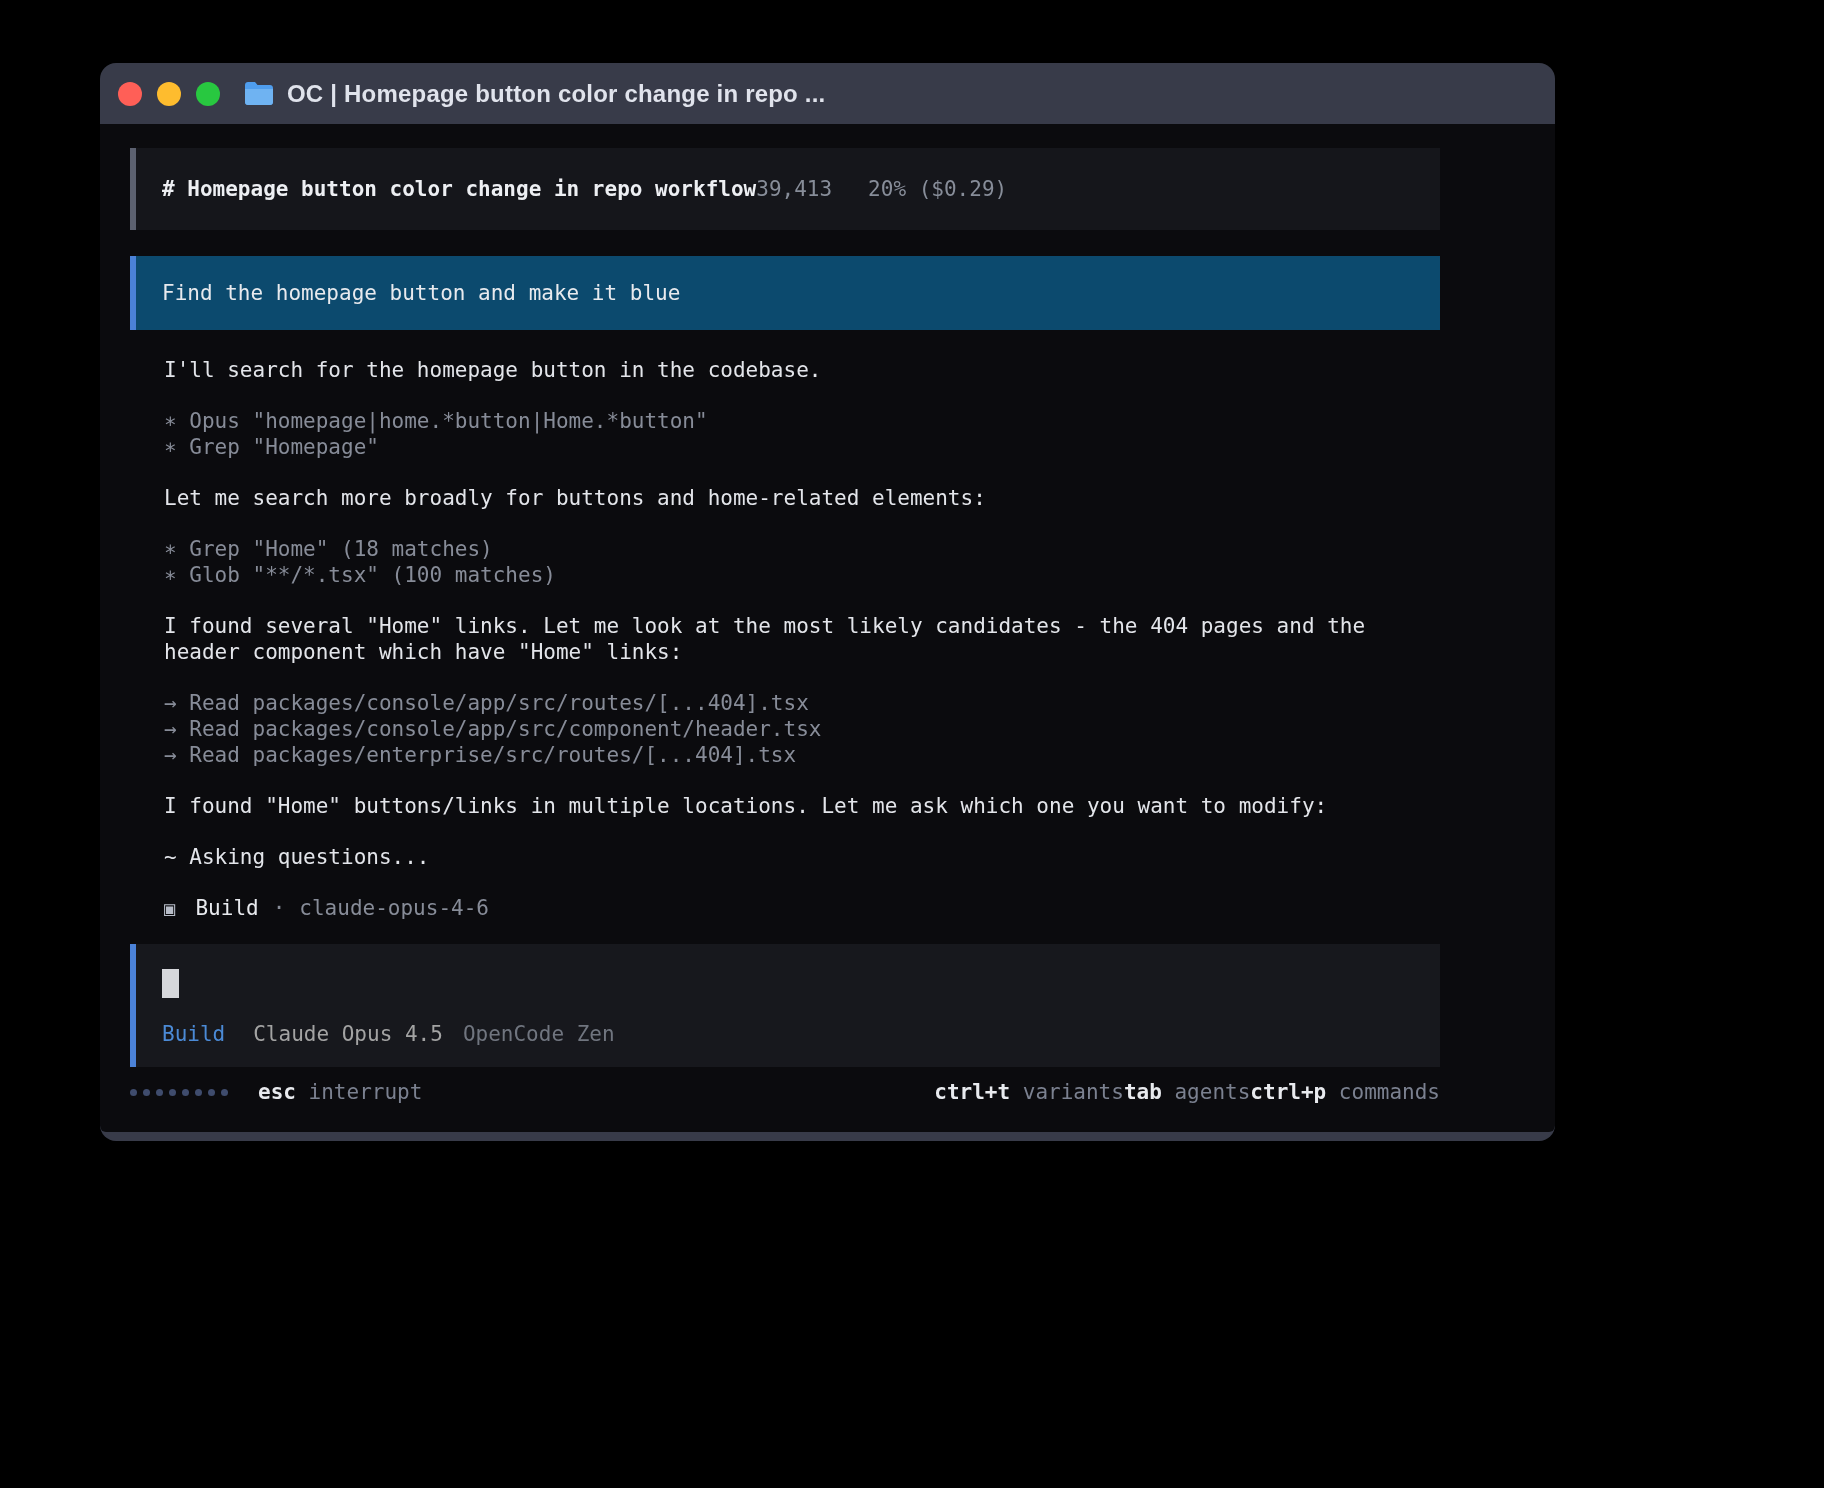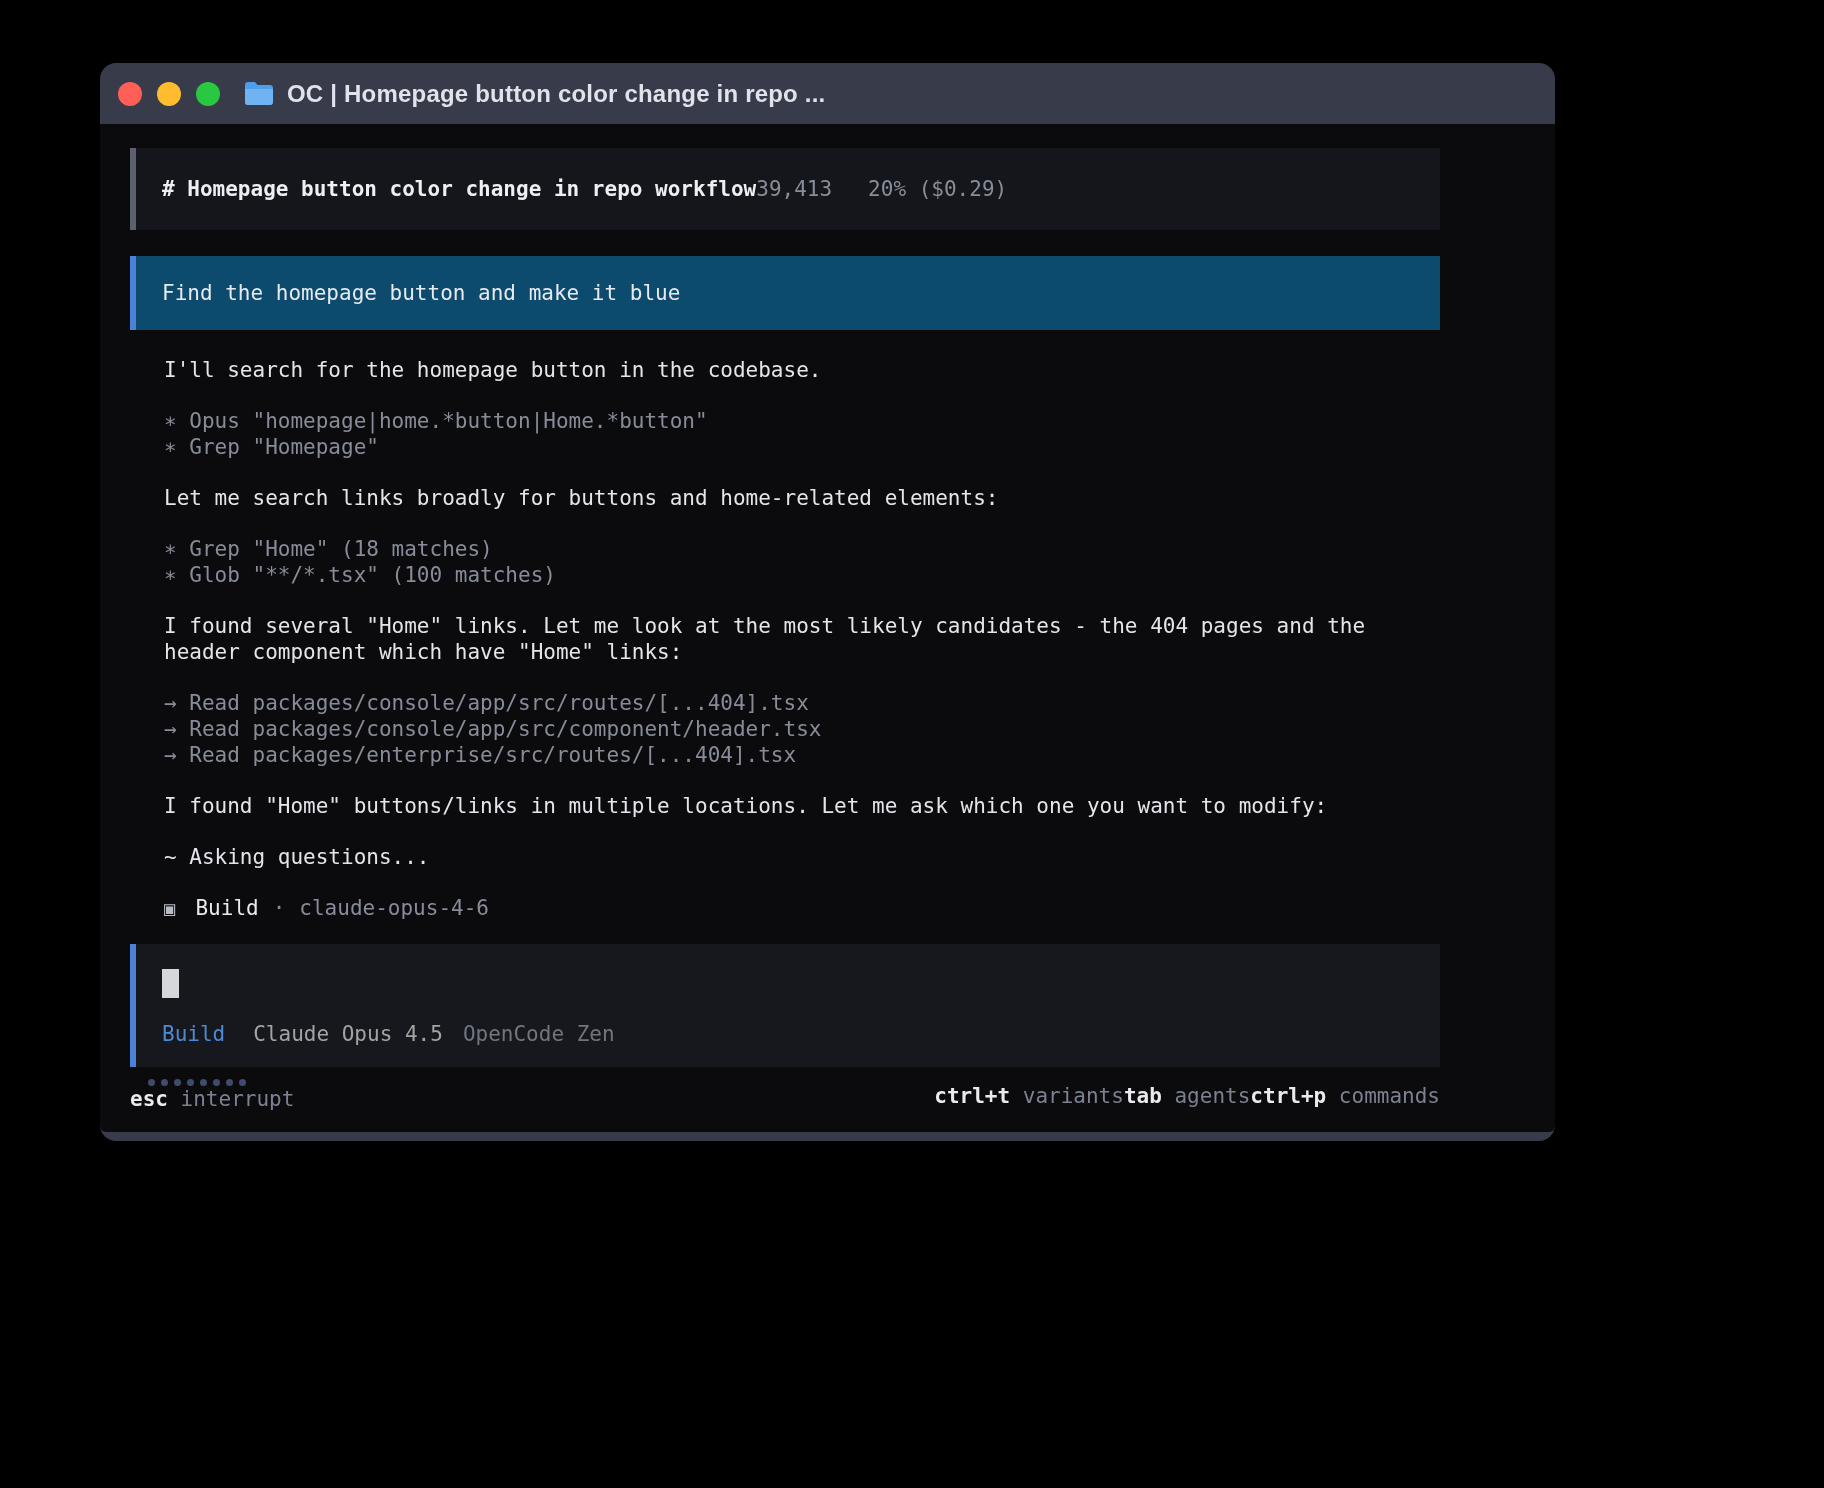--- a/index.html
+++ b/index.html
@@ -87,21 +87,21 @@
   .cursor-block { width: 17px; height: 29px; background: #d6d7db; }
   .mode-line { margin-top: 24px; display: flex; align-items: baseline; white-space: pre; }
   .mode-name { color: #4b8ad6; margin-right: 28px; }
   .mode-model { color: #a3a3a3; margin-right: 20px; }
   .mode-provider { color: #70757f; }
   .footer {
     margin-top: 12px;
     display: flex; align-items: center; justify-content: space-between;
     line-height: 26px;
   }
-  .footer-left { display: flex; align-items: center; flex-direction: column; }
+  .footer-left { display: flex; align-items: center; }
   .spinner-dots { display: flex; gap: 6px; margin-right: 30px; }
   .spinner-dots i { width: 7px; height: 7px; border-radius: 50%; background: #3f4c6d; }
   .hint { white-space: pre; }
   .hint .key { font-weight: 700; color: #e8eaee; }
   .hint .lbl { color: #7b8190; }
   .footer-right { display: flex; }
 </style>
 </head>
 <body>
 
@@ -144,21 +144,21 @@
         <div class="group">
           <div class="para">I'll search for the homepage button in the codebase.</div>
         </div>
 
         <div class="group">
           <div class="tool-line">∗ Opus "homepage|home.*button|Home.*button"</div>
           <div class="tool-line">∗ Grep "Homepage"</div>
         </div>
 
         <div class="group">
-          <div class="para">Let me search links broadly for buttons and home-related elements:</div>
+          <div class="para">Let me search more broadly for buttons and home-related elements:</div>
         </div>
 
         <div class="group">
           <div class="tool-line">∗ Grep "Home" (18 matches)</div>
           <div class="tool-line">∗ Glob "**/*.tsx" (100 matches)</div>
         </div>
 
         <div class="group">
           <div class="para">I found several "Home" links. Let me look at the most likely candidates - the 404 pages and the header component which have "Home" links:</div>
         </div>

